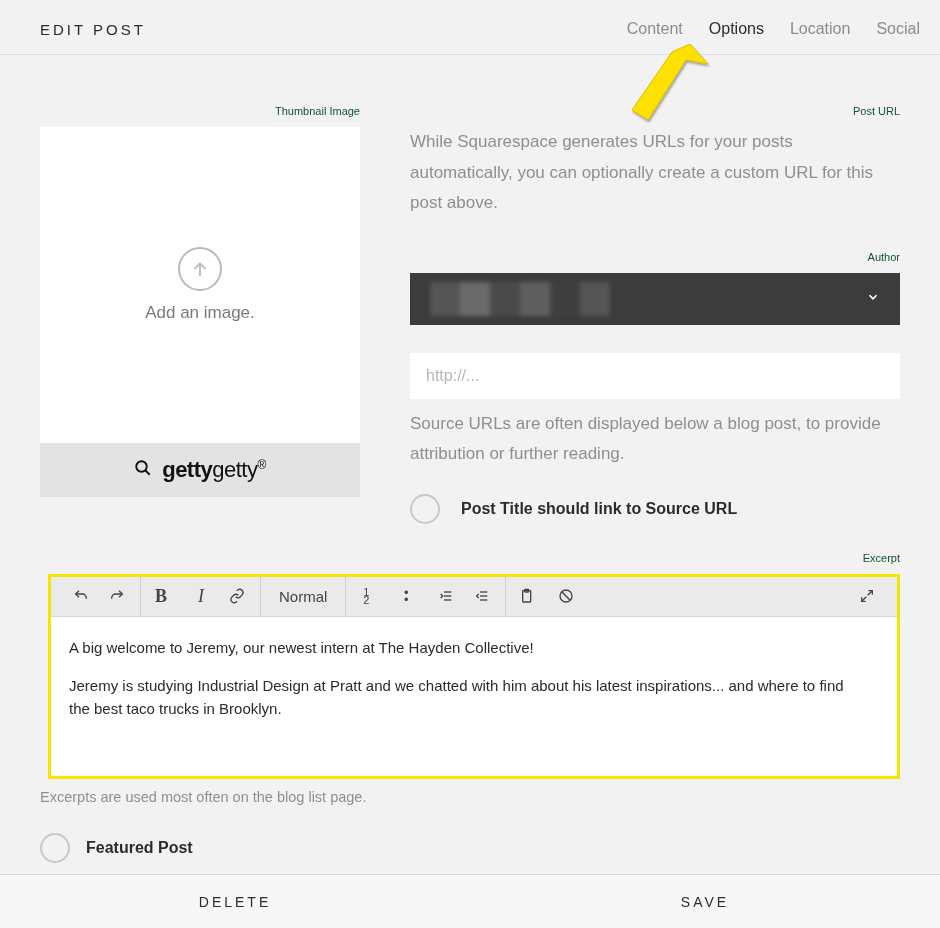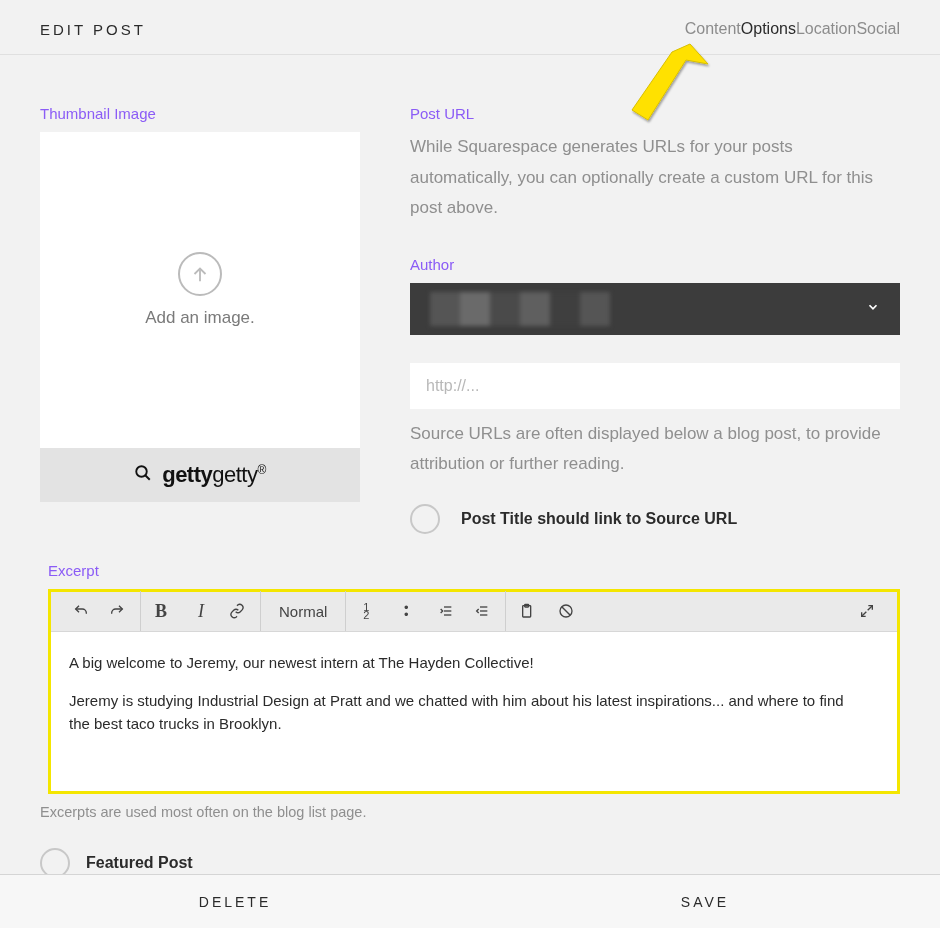--- a/index.html
+++ b/index.html
@@ -9,50 +9,51 @@
     background: #f2f2f2;
     color: #2b2b2b;
     position: relative;
     overflow: hidden;
   }
   
   .header {
     display: flex;
     justify-content: space-between;
     align-items: center;
-    padding: 20px 40px 16px 40px;
+    padding: 20px 20px 16px 40px;
     border-bottom: 1px solid #e0e0e0;
   }
   .header-title {
     letter-spacing: 3px;
     font-size: 15px;
     font-weight: 500;
     color: #2b2b2b;
   }
-  .tabs { display: flex; }
+  .tabs { display: flex; gap: 26px; }
   .tab {
     font-size: 16px;
     color: #8c8c8c;
     cursor: pointer;
   }
   .tab.active { color: #2b2b2b; font-weight: 500; }
 
   
   .main {
     display: flex;
     padding: 50px 40px 0 40px;
     gap: 50px;
   }
   .col-left { width: 320px; flex-shrink: 0; }
   .col-right { flex: 1; }
 
   .section-label {
-    font-size: 15px;
-    color: #8b5cf6;
+    font-size: 11px;
+    color: #14532d;
     margin-bottom: 10px;
+    text-align: right;
   }
 
   
   .thumb-drop {
     background: #fff;
     height: 316px;
     display: flex;
     flex-direction: column;
     align-items: center;
     justify-content: center;

